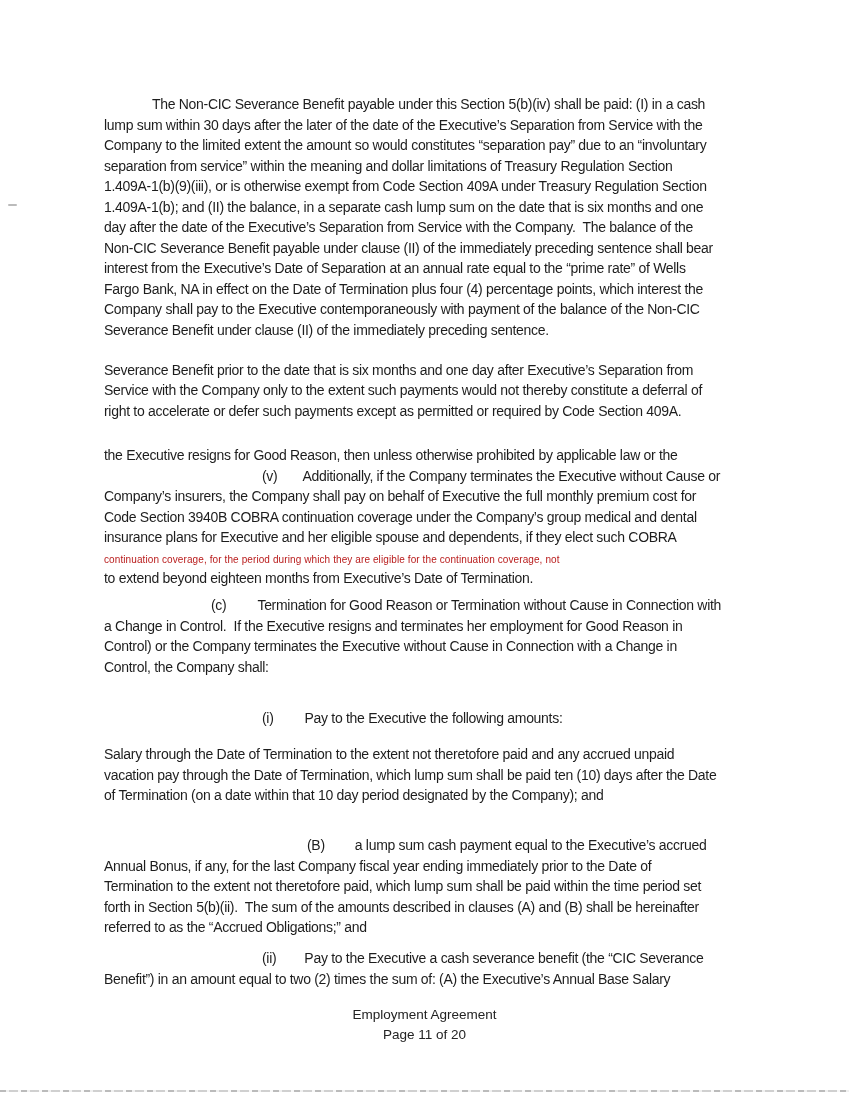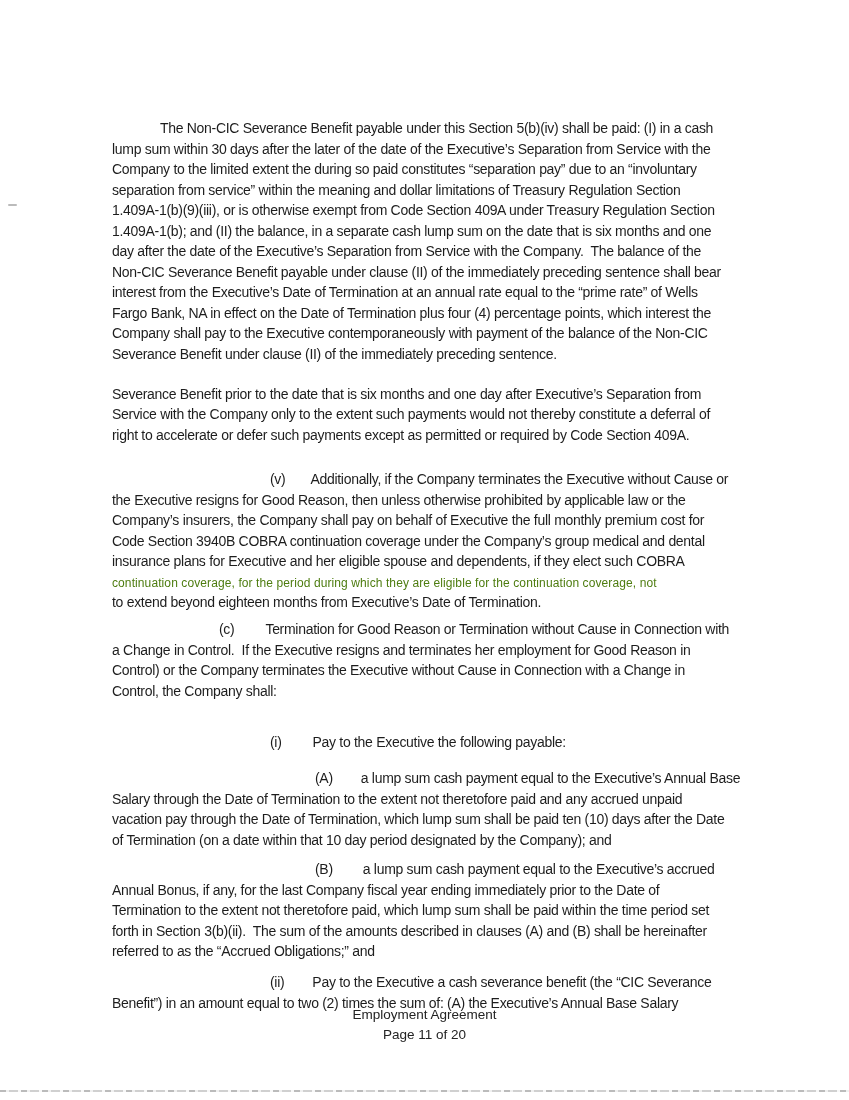--- a/index.html
+++ b/index.html
@@ -4,30 +4,30 @@
 <style>
   html,body{margin:0;padding:0;background:#ffffff;}
   .page{
     position:relative;
     width:849px;height:1100px;
     background:#ffffff;
     overflow:hidden;
     font-family:"Liberation Sans","DejaVu Sans",sans-serif;
     color:#1d1d1d;
   }
-  .block{position:absolute;left:112px;width:685px;margin-top:24px;}
+  .block{position:absolute;left:104px;width:685px;}
   .tline{
     white-space:pre;
     line-height:20.5px;height:20.5px;
     font-size:14px;
     letter-spacing:-0.3px;
   }
   .sp{display:inline-block;height:1px;vertical-align:baseline;}
   .u{text-underline-offset:2px;}
-  .light{color:#4d7c0f;letter-spacing:0.1px;font-size:12px;}
+  .light{color:#b91c1c;letter-spacing:0.1px;font-size:10px;}
   .footer{
     position:absolute;left:0;top:1005px;width:849px;
     text-align:center;font-size:13.5px;line-height:20px;color:#232323;
   }
   .scan-line{
     position:absolute;left:0;top:1090px;width:849px;height:2px;
     background:repeating-linear-gradient(90deg,
       rgba(90,90,90,.55) 0 6px, rgba(90,90,90,.12) 6px 9px,
       rgba(90,90,90,.38) 9px 18px, rgba(90,90,90,.06) 18px 21px);
     opacity:.75;
@@ -37,66 +37,65 @@
     background:rgba(120,120,120,.5);border-radius:1px;
   }
 </style>
 </head>
 <body>
 
 <div class="page">
   <div class="block" style="top:94px">
       <div class="tline"><span class="sp" style="width: 48px;"></span><span>The Non-CIC Severance Benefit payable under this Section 5(b)(iv) shall be paid: (I) in a cash</span></div>
       <div class="tline"><span>lump sum within 30 days after the later of the date of the Executive’s Separation from Service with the</span></div>
-      <div class="tline"><span>Company to the limited extent the during so paid constitutes “separation pay” due to an “involuntary</span></div>
+      <div class="tline"><span>Company to the limited extent the amount so would constitutes “separation pay” due to an “involuntary</span></div>
       <div class="tline"><span>separation from service” within the meaning and dollar limitations of Treasury Regulation Section</span></div>
       <div class="tline"><span>1.409A-1(b)(9)(iii), or is otherwise exempt from Code Section 409A under Treasury Regulation Section</span></div>
       <div class="tline"><span>1.409A-1(b); and (II) the balance, in a separate cash lump sum on the date that is six months and one</span></div>
       <div class="tline"><span>day after the date of the Executive’s Separation from Service with the Company.  The balance of the</span></div>
       <div class="tline"><span>Non-CIC Severance Benefit payable under clause (II) of the immediately preceding sentence shall bear</span></div>
-      <div class="tline"><span>interest from the Executive’s Date of Termination at an annual rate equal to the “prime rate” of Wells</span></div>
+      <div class="tline"><span>interest from the Executive’s Date of Separation at an annual rate equal to the “prime rate” of Wells</span></div>
       <div class="tline"><span>Fargo Bank, NA in effect on the Date of Termination plus four (4) percentage points, which interest the</span></div>
       <div class="tline"><span>Company shall pay to the Executive contemporaneously with payment of the balance of the Non-CIC</span></div>
       <div class="tline"><span>Severance Benefit under clause (II) of the immediately preceding sentence.</span></div>
     </div>
   <div class="block" style="top:339px">
       <div class="tline"><span class="sp" style="width: 48px;"></span></div>
       <div class="tline"><span>Severance Benefit prior to the date that is six months and one day after Executive’s Separation from</span></div>
       <div class="tline"><span>Service with the Company only to the extent such payments would not thereby constitute a deferral of</span></div>
       <div class="tline"><span>right to accelerate or defer such payments except as permitted or required by Code Section 409A.</span></div>
     </div>
   <div class="block" style="top:445px">
+      <div class="tline"><span>the Executive resigns for Good Reason, then unless otherwise prohibited by applicable law or the</span></div>
       <div class="tline"><span class="sp" style="width: 158px;"></span><span>(v)</span><span class="sp" style="width: 25px;"></span><span>Additionally, if the Company terminates the Executive without Cause or</span></div>
-      <div class="tline"><span>the Executive resigns for Good Reason, then unless otherwise prohibited by applicable law or the</span></div>
       <div class="tline"><span>Company’s insurers, the Company shall pay on behalf of Executive the full monthly premium cost for</span></div>
       <div class="tline"><span>Code Section 3940B COBRA continuation coverage under the Company’s group medical and dental</span></div>
       <div class="tline"><span>insurance plans for Executive and her eligible spouse and dependents, if they elect such COBRA</span></div>
       <div class="tline"><span class="light">continuation coverage, for the period during which they are eligible for the continuation coverage, not</span></div>
       <div class="tline"><span>to extend beyond eighteen months from Executive’s Date of Termination.</span></div>
     </div>
   <div class="block" style="top:595px">
       <div class="tline"><span class="sp" style="width: 107px;"></span><span>(c)</span><span class="sp" style="width: 31px;"></span><span class="u">Termination for Good Reason or Termination without Cause in Connection with</span></div>
       <div class="tline"><span class="u">a Change in Control</span><span>.  If the Executive resigns and terminates her employment for Good Reason in</span></div>
       <div class="tline"><span>Control) or the Company terminates the Executive without Cause in Connection with a Change in</span></div>
       <div class="tline"><span>Control, the Company shall:</span></div>
     </div>
   <div class="block" style="top:708px">
-      <div class="tline"><span class="sp" style="width: 158px;"></span><span>(i)</span><span class="sp" style="width: 31px;"></span><span>Pay to the Executive the following payable:</span></div>
+      <div class="tline"><span class="sp" style="width: 158px;"></span><span>(i)</span><span class="sp" style="width: 31px;"></span><span>Pay to the Executive the following amounts:</span></div>
     </div>
   <div class="block" style="top:744px">
-      <div class="tline"><span class="sp" style="width: 203px;"></span><span>(A)</span><span class="sp" style="width: 28px;"></span><span>a lump sum cash payment equal to the Executive’s Annual Base</span></div>
       <div class="tline"><span>Salary through the Date of Termination to the extent not theretofore paid and any accrued unpaid</span></div>
       <div class="tline"><span>vacation pay through the Date of Termination, which lump sum shall be paid ten (10) days after the Date</span></div>
       <div class="tline"><span>of Termination (on a date within that 10 day period designated by the Company); and</span></div>
     </div>
   <div class="block" style="top:835px">
       <div class="tline"><span class="sp" style="width: 203px;"></span><span>(B)</span><span class="sp" style="width: 30px;"></span><span>a lump sum cash payment equal to the Executive’s accrued</span></div>
       <div class="tline"><span>Annual Bonus, if any, for the last Company fiscal year ending immediately prior to the Date of</span></div>
       <div class="tline"><span>Termination to the extent not theretofore paid, which lump sum shall be paid within the time period set</span></div>
-      <div class="tline"><span>forth in Section 3(b)(ii).  The sum of the amounts described in clauses (A) and (B) shall be hereinafter</span></div>
+      <div class="tline"><span>forth in Section 5(b)(ii).  The sum of the amounts described in clauses (A) and (B) shall be hereinafter</span></div>
       <div class="tline"><span>referred to as the “</span><span class="u">Accrued Obligations</span><span>;” and</span></div>
     </div>
   <div class="block" style="top:948px">
       <div class="tline"><span class="sp" style="width: 158px;"></span><span>(ii)</span><span class="sp" style="width: 28px;"></span><span>Pay to the Executive a cash severance benefit (the “</span><span class="u">CIC Severance</span></div>
       <div class="tline"><span class="u">Benefit</span><span>”) in an amount equal to two (2) times the sum of: (A) the Executive’s Annual Base Salary</span></div>
     </div>
 
   <div class="footer">
     <div>Employment Agreement</div>
     <div>Page 11 of 20</div>

